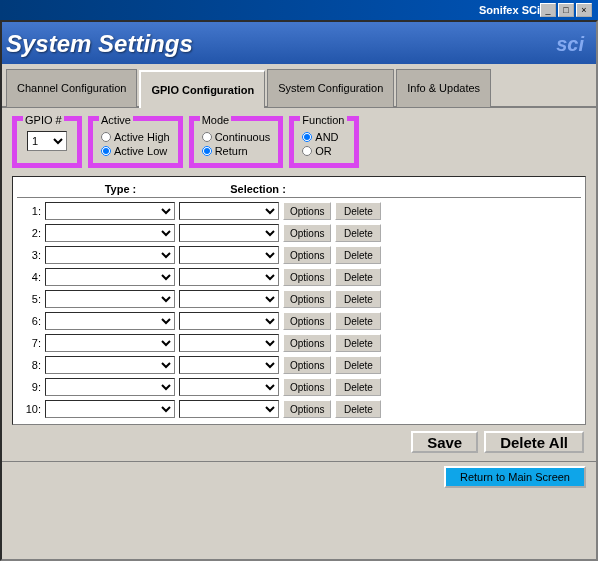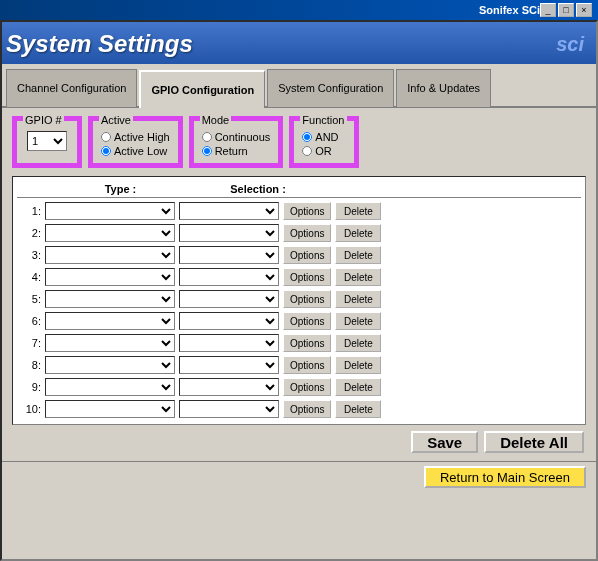--- a/index.html
+++ b/index.html
@@ -208,22 +208,22 @@
     
     .return-row {
       display: flex;
       justify-content: flex-end;
       padding: 4px 10px 6px;
       background: #d4d0c8;
       border-top: 1px solid #808080;
     }
     .return-btn {
       height: 22px;
-      font-size: 13px;
-      background: #fde047;
+      font-size: 11px;
+      background: #0ea5e9;
       border: 2px outset #ffffff;
       padding: 0 14px;
       cursor: pointer;
     }
 
     .settings-fieldset {
       border: 5px solid #d946ef;
       padding: 2px 8px 6px 8px;
       position: relative;
       background: #d4d0c8;

